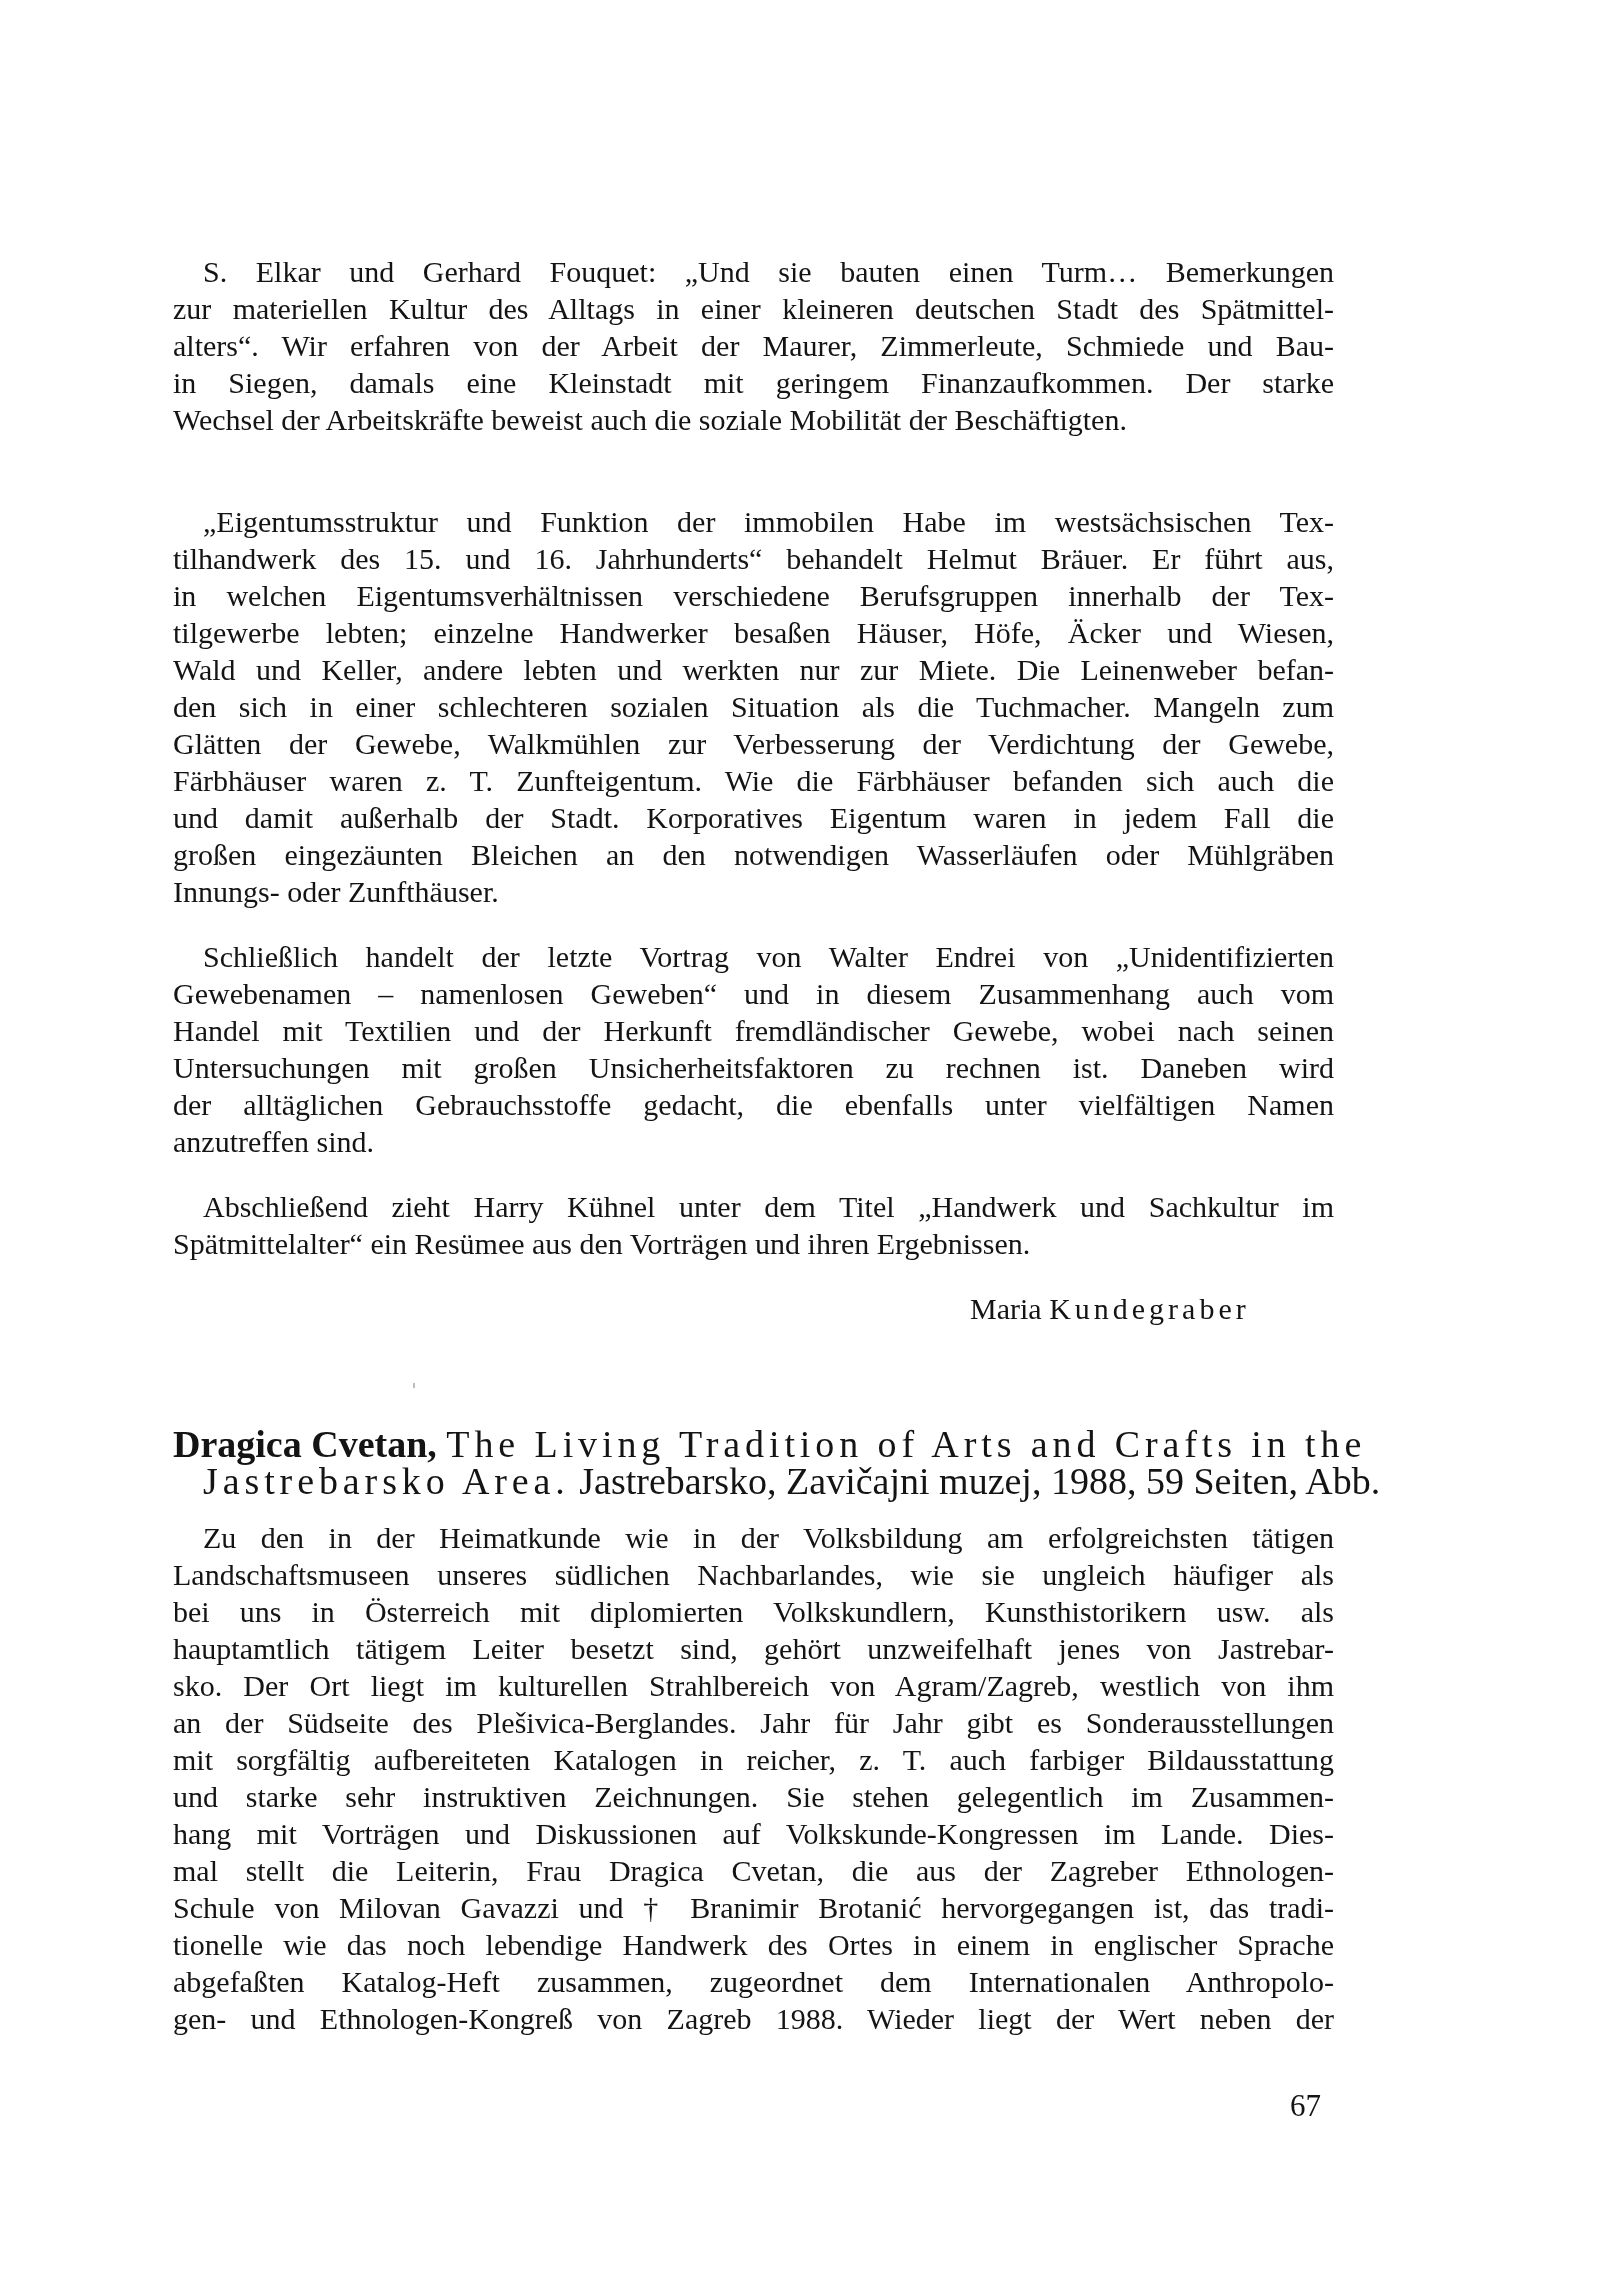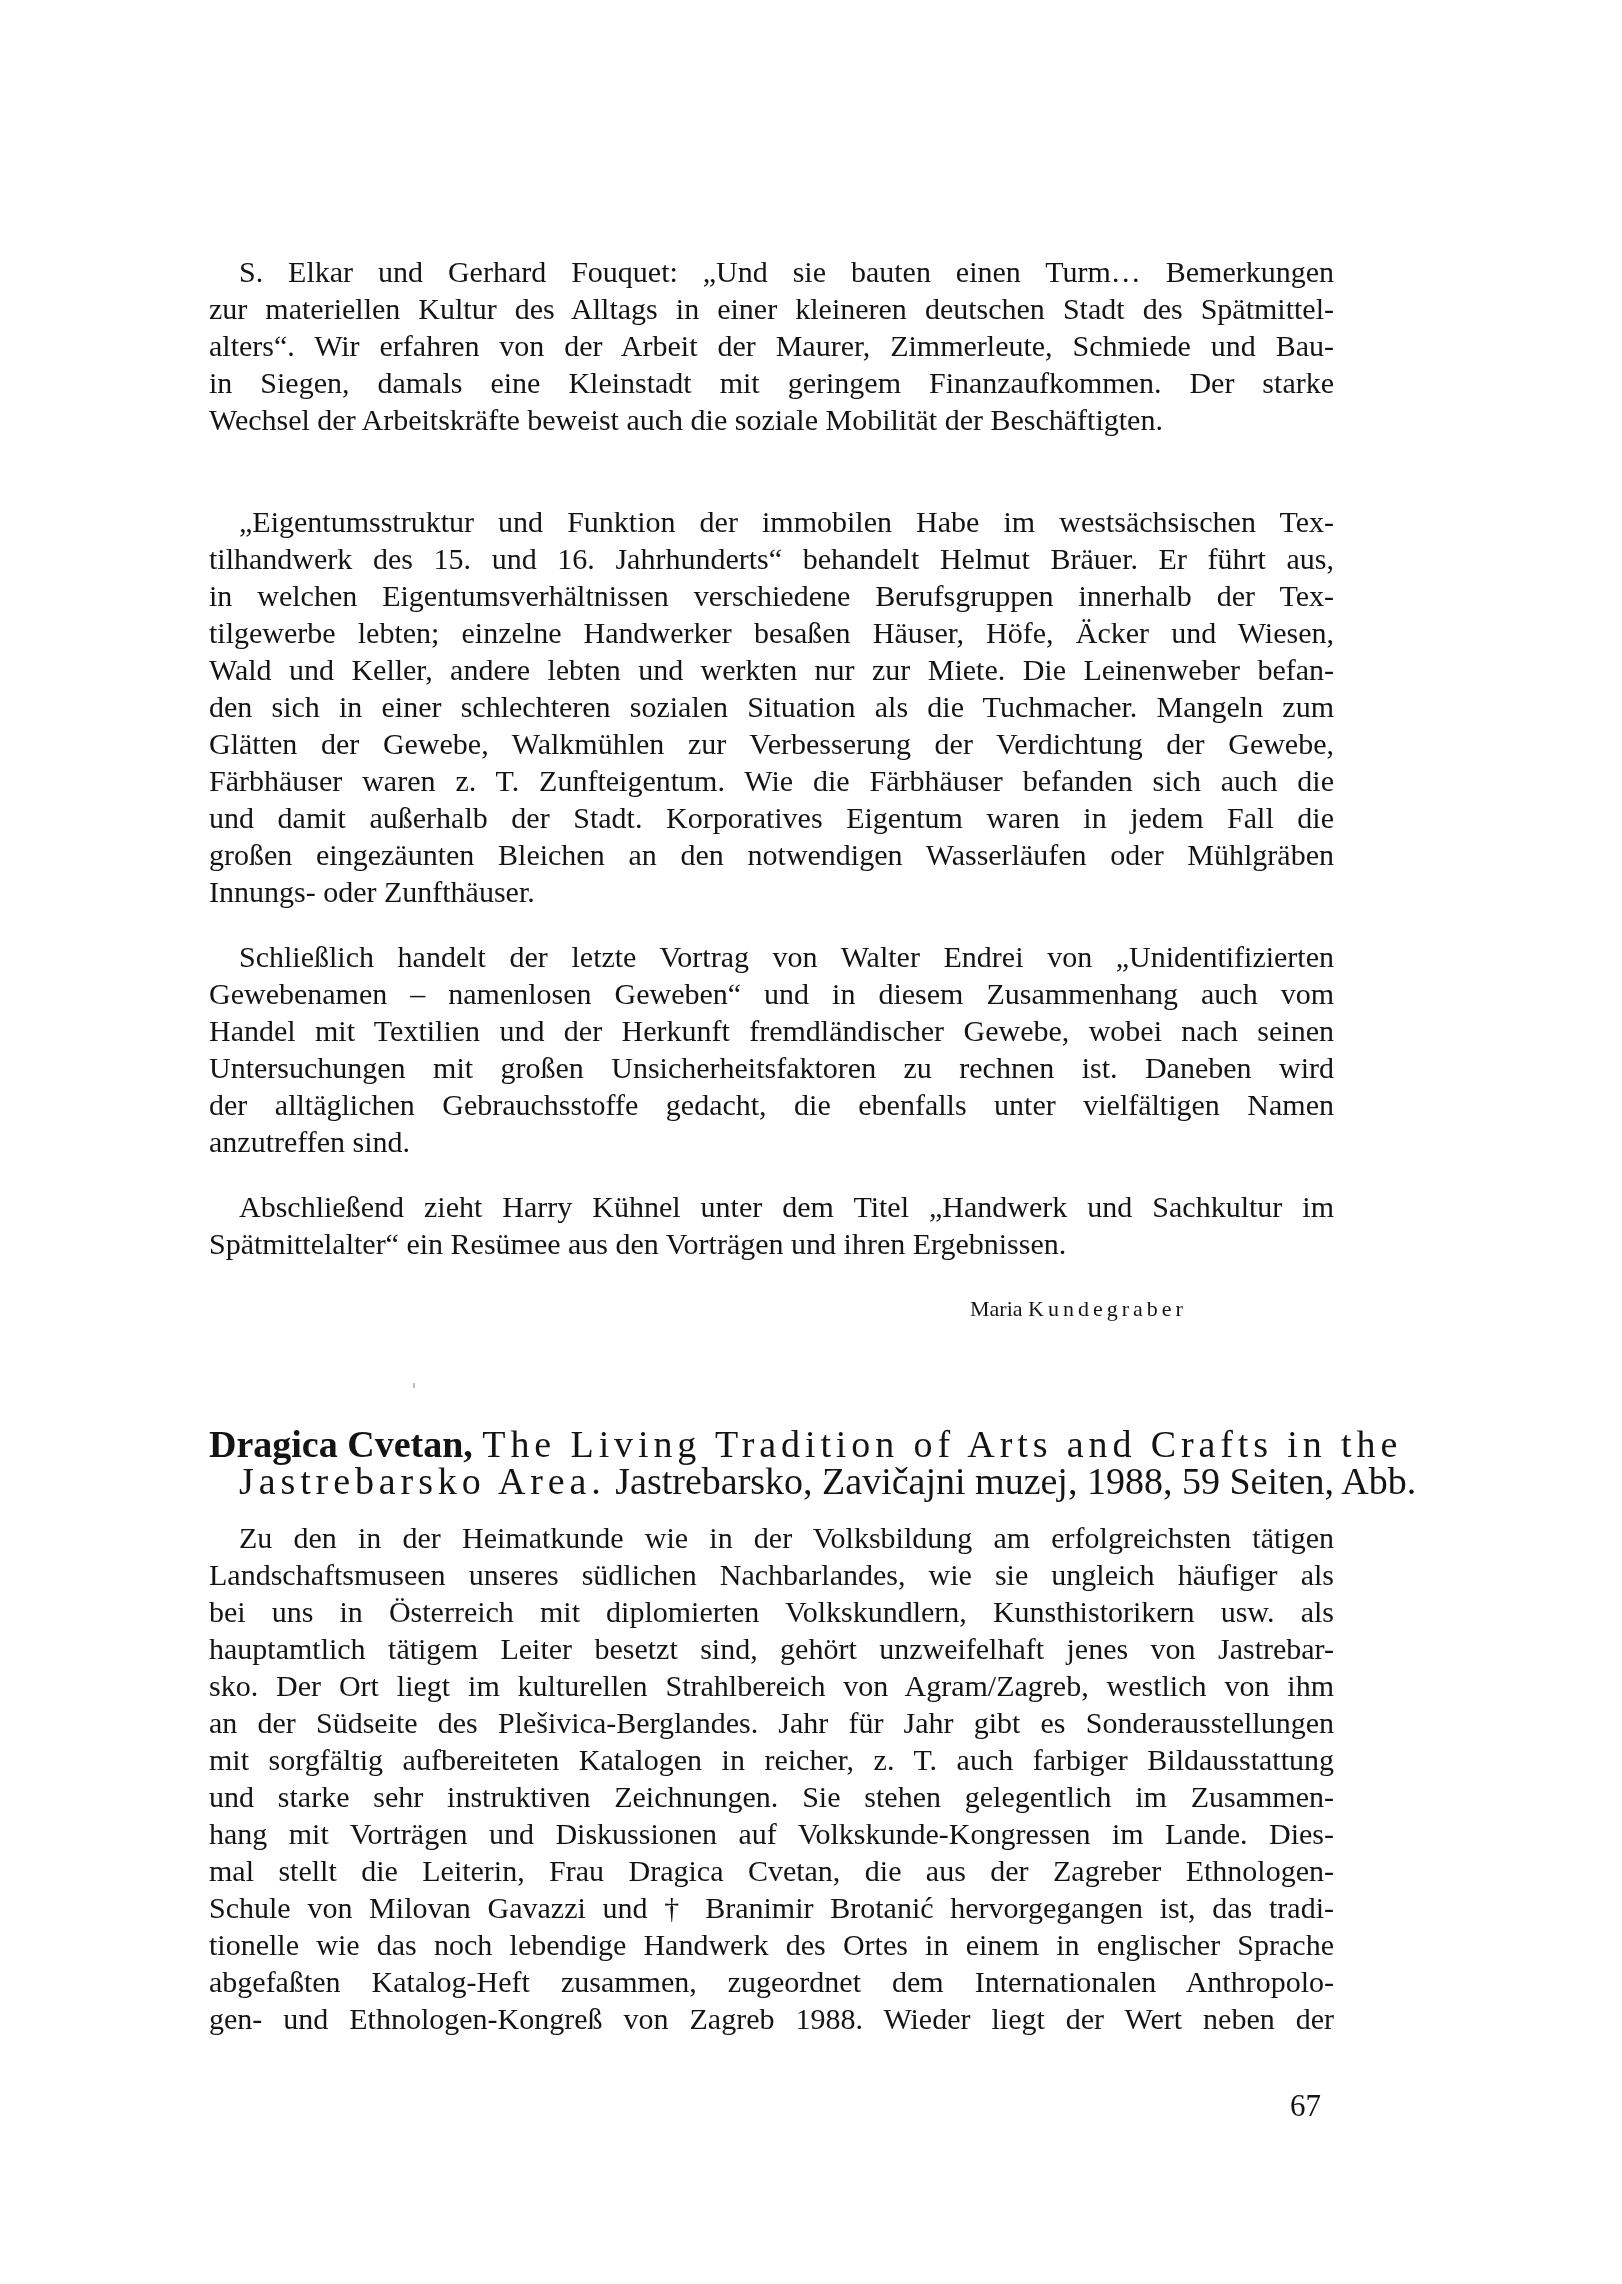--- a/index.html
+++ b/index.html
@@ -28,33 +28,32 @@
       line-height: 37px;
       text-align: justify;
       hyphens: none;
     }
     .line {
       display: block;
       white-space: nowrap;
       text-align: justify;
       text-align-last: justify;
       height: 37px;
-      margin-left: 36px;
     }
     .line.last {
       text-align-last: left;
     }
     .line.indent {
       padding-left: 30px;
     }
     .signature {
       position: absolute;
       left: 970px;
       top: 1291px;
-      font-size: 22px;
+      font-size: 30px;
       line-height: 36px;
       white-space: nowrap;
     }
     .signature .spaced {
       letter-spacing: 4px;
     }
     .review-header {
       position: absolute;
       left: 173px;
       width: 1161px;

